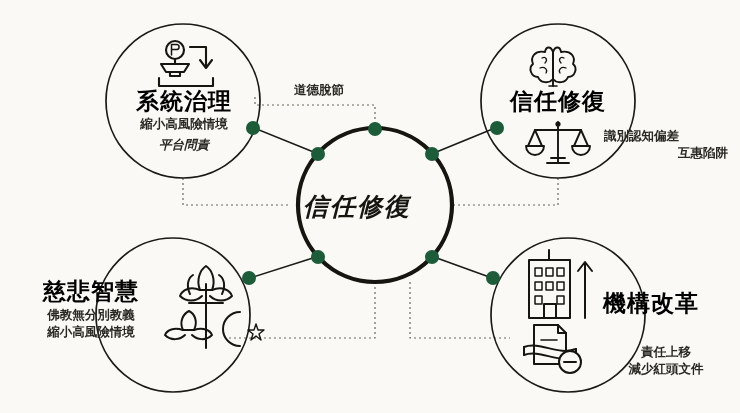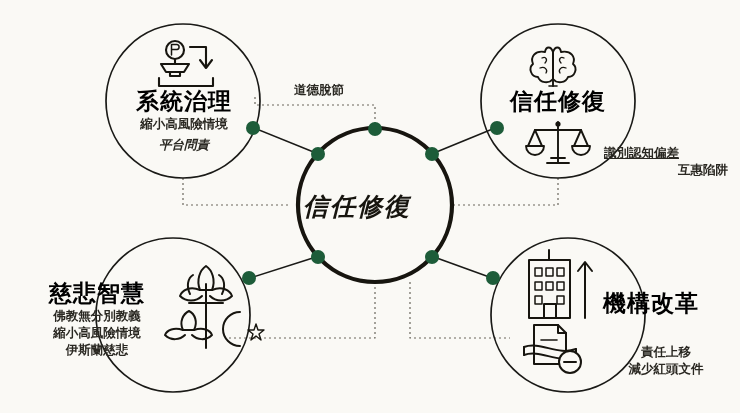--- a/index.html
+++ b/index.html
@@ -216,29 +216,28 @@
     <div class="node-label" style="left:108px; top:88px; width:152px;">
       <div class="node-title">系統治理</div>
       <div class="node-sub">縮小高風險情境</div>
       <div class="node-sub" style="margin-top:4px;font-style:italic;">平台問責</div>
     </div>
 
     <div class="node-label" style="left:487px; top:88px; width:142px;">
       <div class="node-title">信任修復</div>
     </div>
     <div class="node-label" style="left:604px; top:128px; width:124px; text-align:left;">
-      <div class="node-sub" style="margin-top:17px; text-align:left;text-decoration:underline;">識別認知偏差</div>
+      <div class="node-sub" style="margin-top:0; text-align:left;">識別認知偏差</div>
       <div class="node-sub" style="margin-top:0; text-align:right;">互惠陷阱</div>
     </div>
 
-    <div class="node-label" style="left:22px; top:280px; width:150px;">
+    <div class="node-label" style="left:16px; top:280px; width:150px;font-family:Liberation Mono, monospace;">
       <div class="node-title">慈悲智慧</div>
       <div class="node-sub">佛教無分別教義</div>
       <div class="node-sub" style="margin-top:0;">縮小高風險情境</div>
-      <div class="node-sub" style="margin-top:0;">伊斯蘭慈悲</div>
     </div>
 
     <div class="node-label" style="left:576px; top:290px; width:150px;">
       <div class="node-title">機構改革</div>
     </div>
     <div class="node-label" style="left:604px; top:333px; width:124px;">
       <div class="node-sub" style="margin-top:11px;">責任上移</div>
       <div class="node-sub" style="margin-top:0;text-align:center;">減少紅頭文件</div>
     </div>
 

